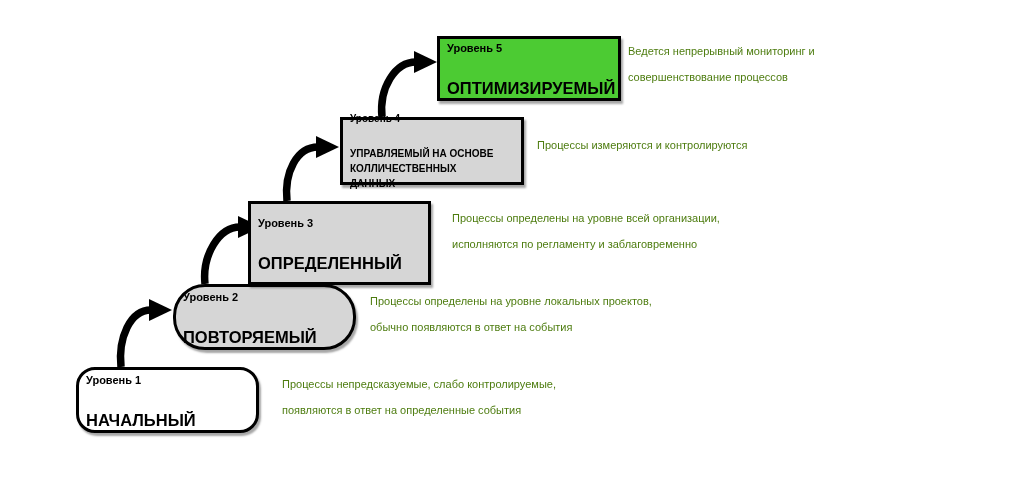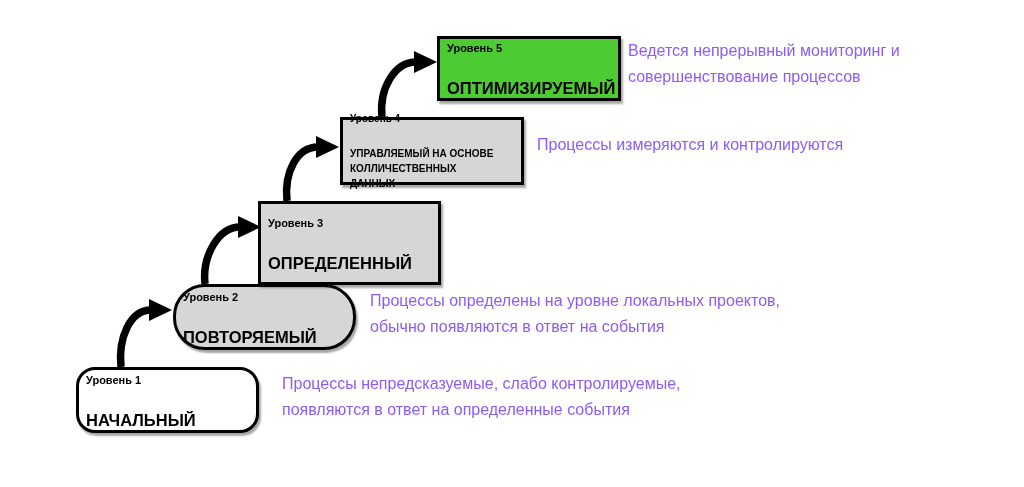--- a/index.html
+++ b/index.html
@@ -56,30 +56,30 @@
     margin-top: 20px;
   }
   .level-box.small .level-number,
   .level-box.small .level-name {
     font-size: 10px;
     line-height: 15px;
   }
 
   .level-desc {
     position: absolute;
-    font-size: 16px;
+    font-size: 11px;
     line-height: 26px;
-    color: #8b5cf6;
+    color: #4d7c0f;
     white-space: pre-line;
   }
 
   
   .pos-box-1 { left: 76px;  top: 367px; width: 183px; height: 66px; border-radius: 19px; }
   .pos-box-2 { left: 173px; top: 284px; width: 183px; height: 66px; border-radius: 32px; }
-  .pos-box-3 { left: 258px; top: 201px; width: 183px; height: 84px; }
+  .pos-box-3 { left: 248px; top: 201px; width: 183px; height: 84px; }
   .pos-box-4 { left: 340px; top: 117px; width: 184px; height: 68px; }
   .pos-box-5 { left: 437px; top: 36px;  width: 184px; height: 65px; }
 
   
   .pos-desc-1 { left: 282px; top: 371px; }
   .pos-desc-2 { left: 370px; top: 288px; }
   .pos-desc-3 { left: 452px; top: 205px; }
   .pos-desc-4 { left: 537px; top: 132px; }
   .pos-desc-5 { left: 628px; top: 38px;  }
 </style>
@@ -118,20 +118,22 @@
     <span class="level-number">Уровень 2</span>
     <span class="level-name">ПОВТОРЯЕМЫЙ</span>
   </div>
   <div class="level-desc pos-desc-2">Процессы определены на уровне локальных проектов,
 обычно появляются в ответ на события</div>
 
   <div class="level-box pos-box-3" style="background-color: rgb(214, 214, 214);">
     <span class="level-number">Уровень 3</span>
     <span class="level-name">ОПРЕДЕЛЕННЫЙ</span>
   </div>
+  <div class="level-desc pos-desc-3">Процессы определены на уровне всей организации,
+исполняются по регламенту и заблаговременно</div>
 
   <div class="level-box small pos-box-4" style="background-color: rgb(214, 214, 214);">
     <span class="level-number">Уровень 4</span>
     <span class="level-name">УПРАВЛЯЕМЫЙ НА ОСНОВЕ
 КОЛЛИЧЕСТВЕННЫХ
 ДАННЫХ</span>
   </div>
   <div class="level-desc pos-desc-4">Процессы измеряются и контролируются</div>
 
   <div class="level-box pos-box-5" style="background-color: rgb(76, 203, 51);">

